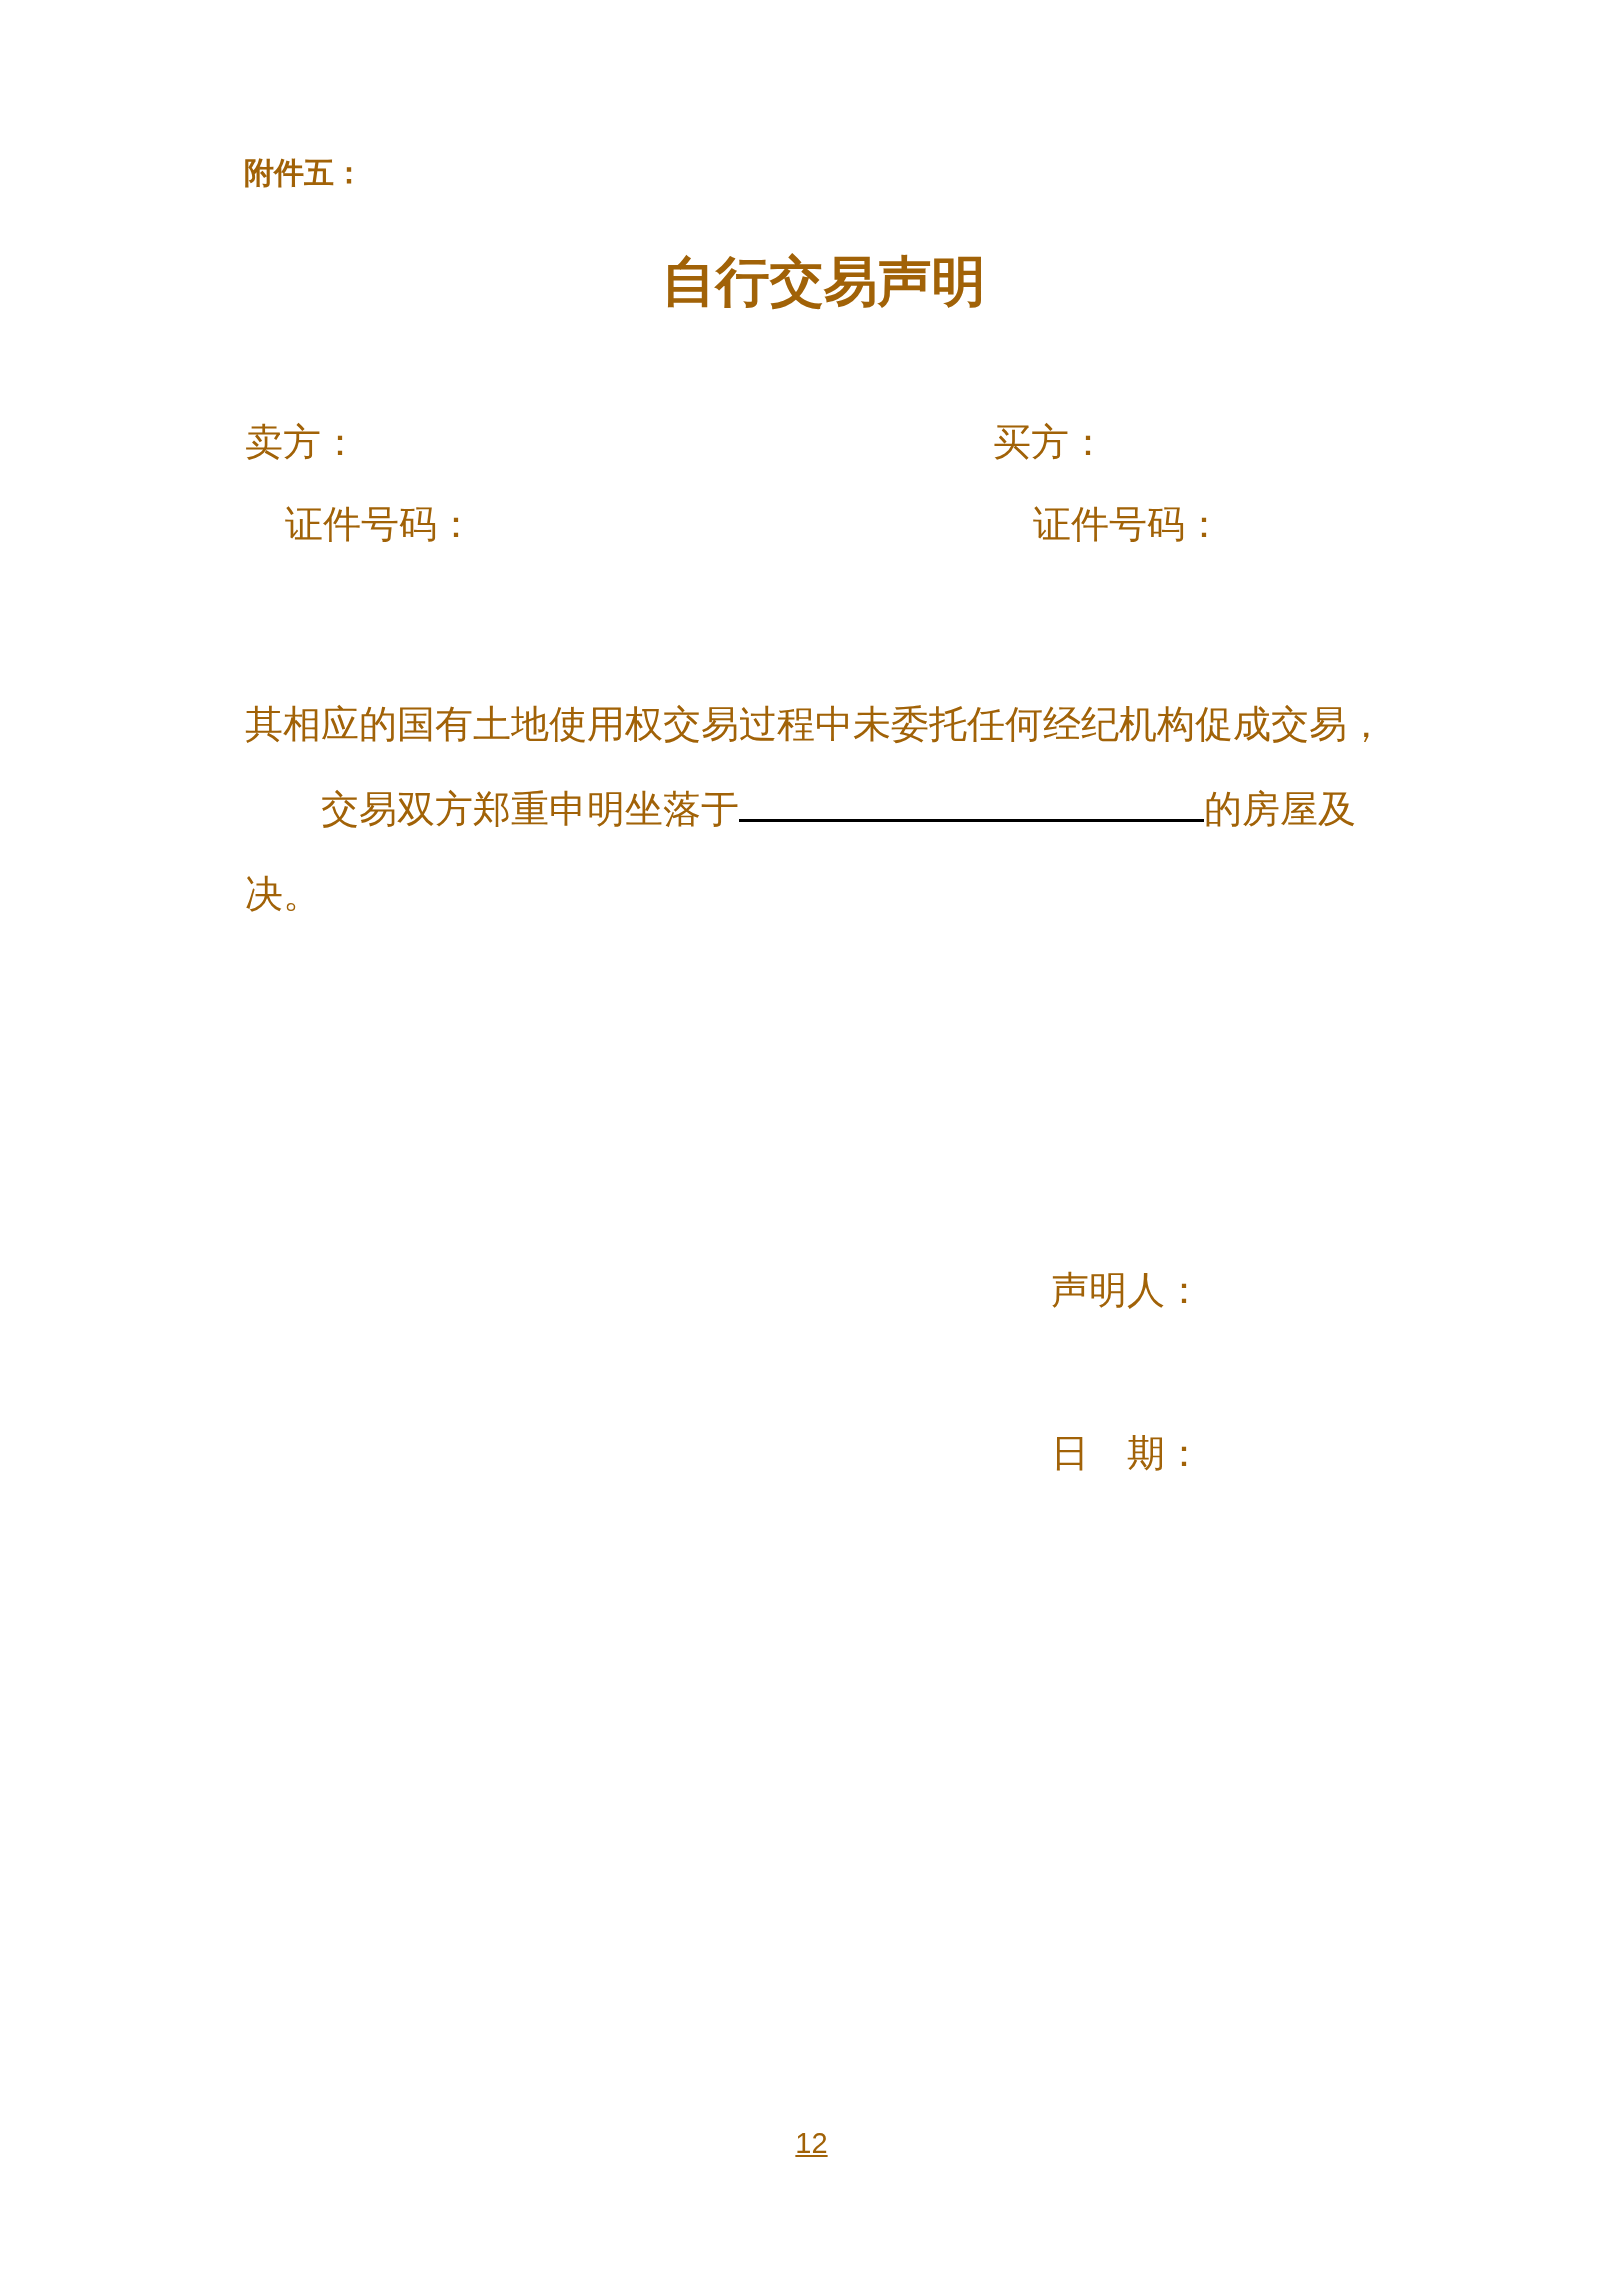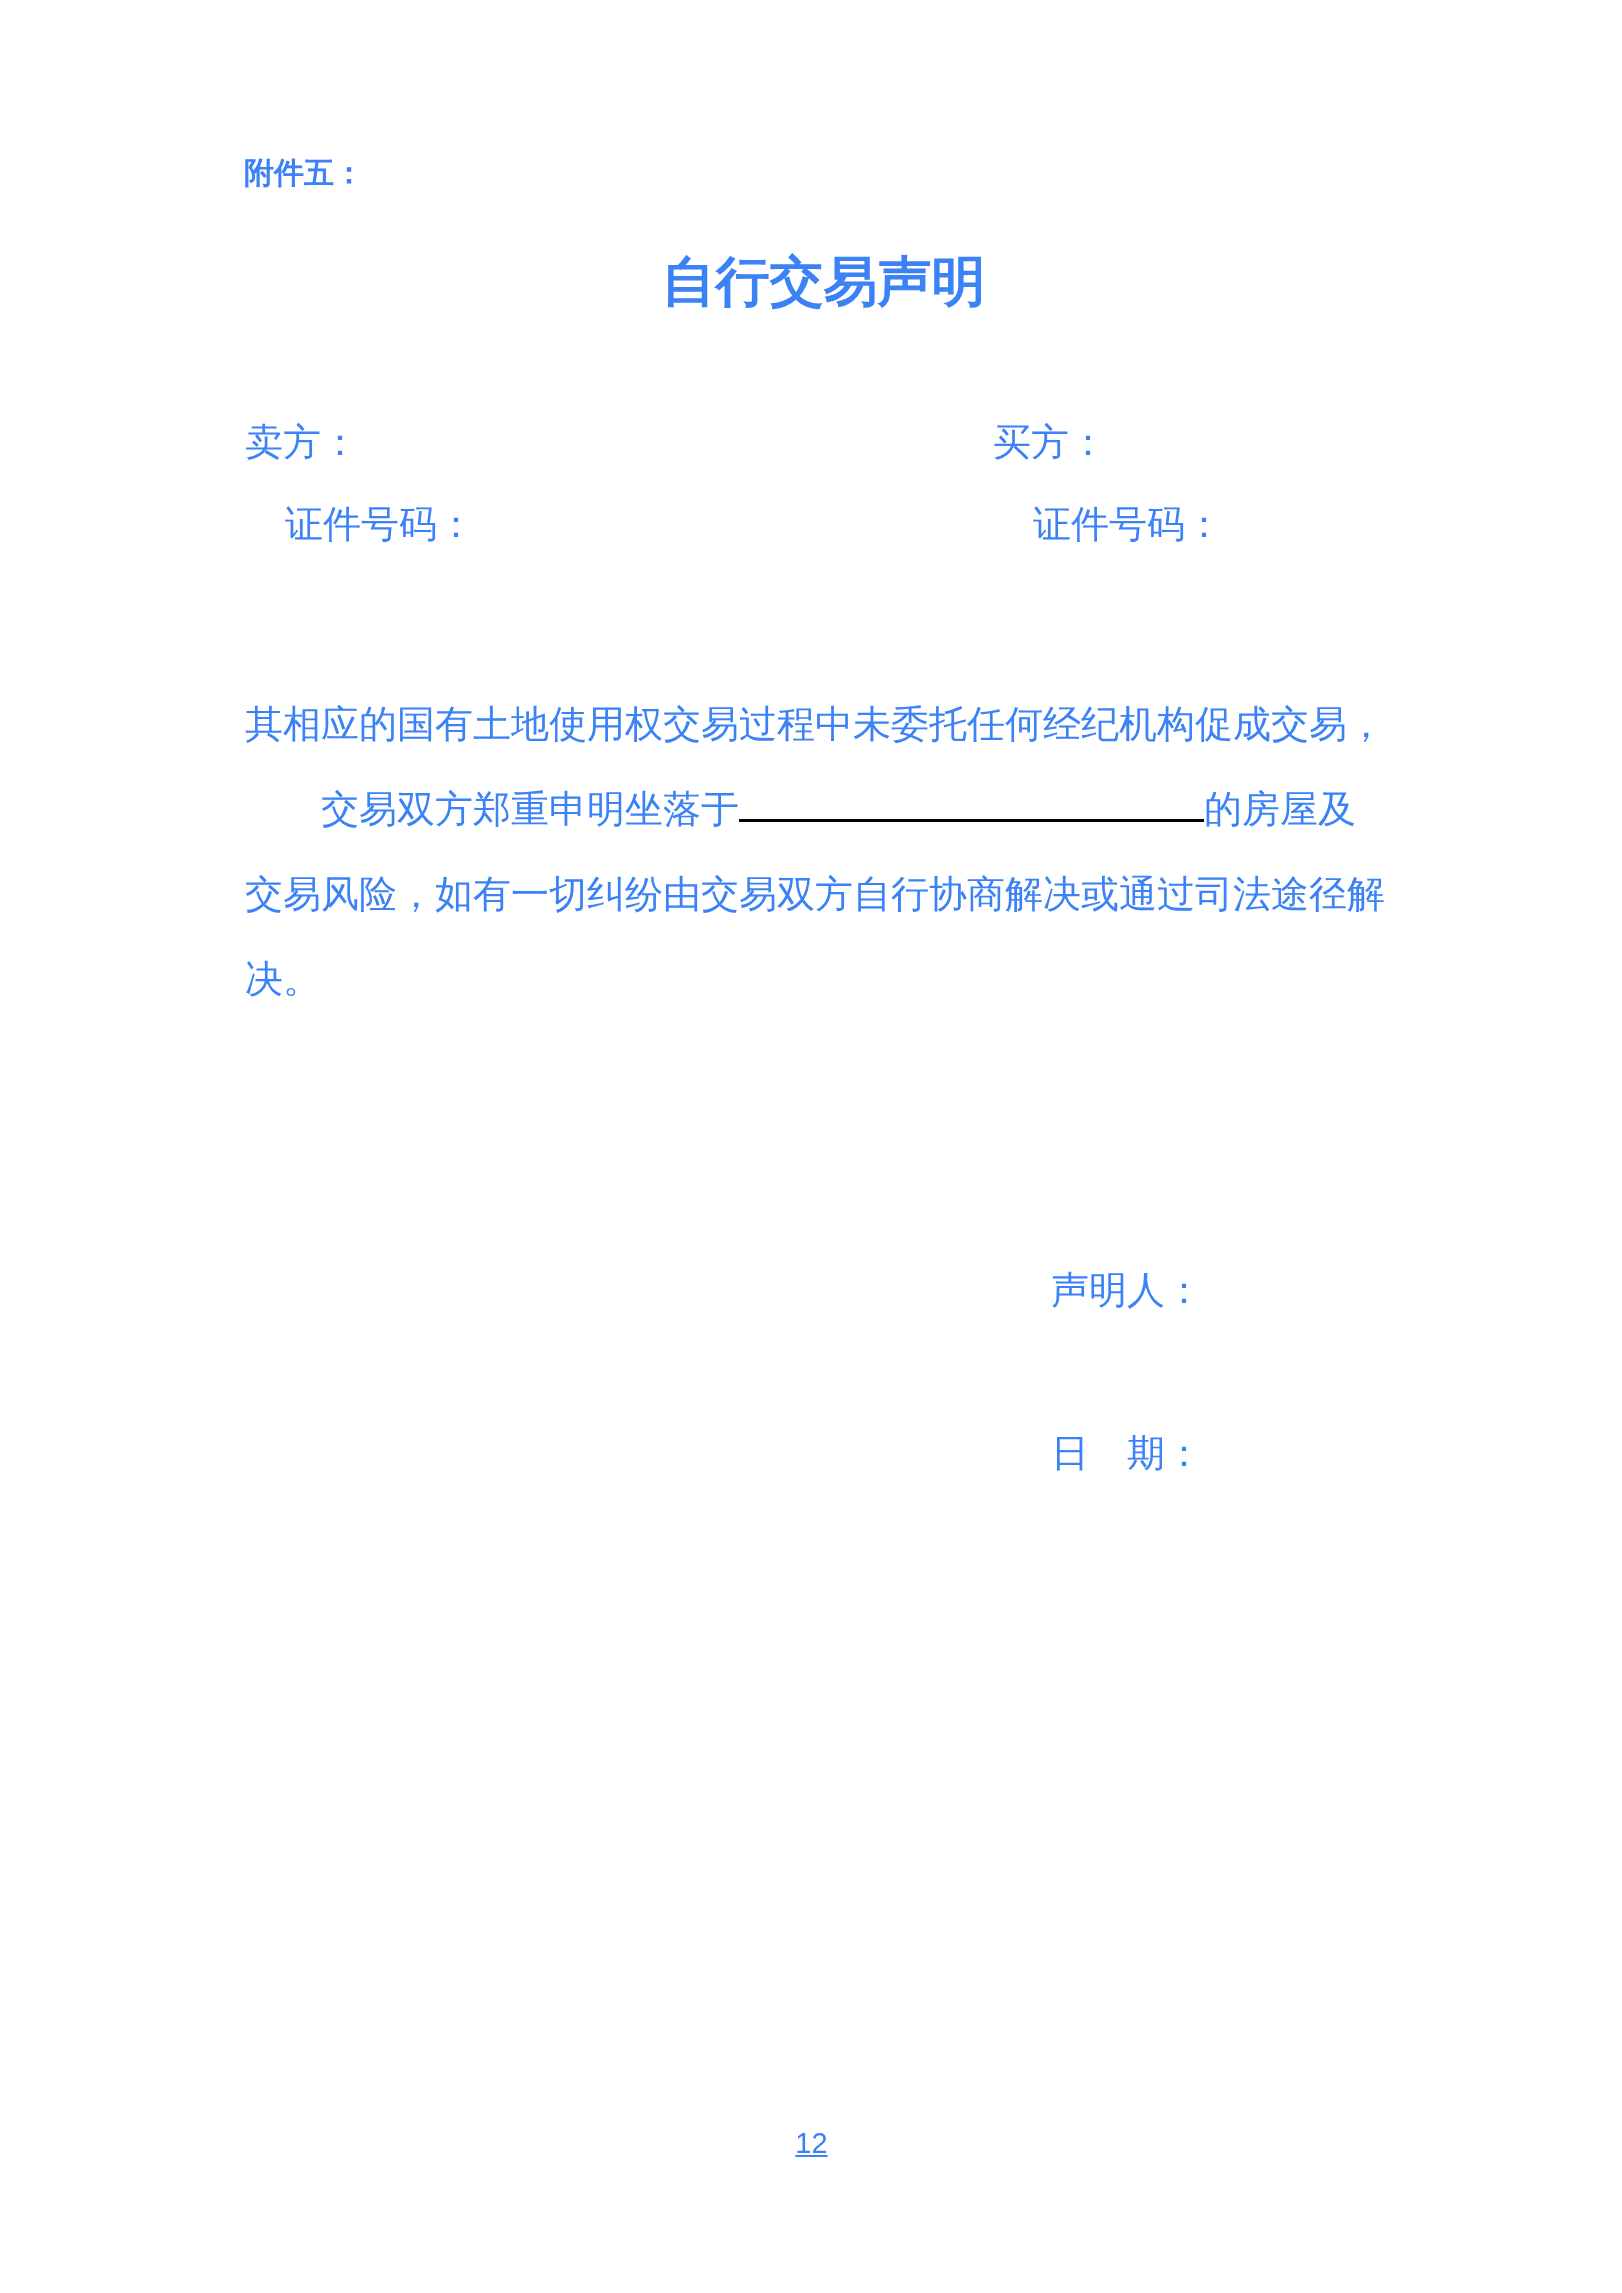--- a/index.html
+++ b/index.html
@@ -5,21 +5,21 @@
   html, body {
     margin: 0;
     padding: 0;
     background: #ffffff;
   }
   .page {
     position: relative;
     width: 1623px;
     height: 2294px;
     background: #ffffff;
-    color: #3b82f6;
+    color: #a16207;
     font-family: "DejaVu Serif", "Liberation Serif", serif;
     overflow: hidden;
   }
   .abs { position: absolute; }
 
   .attachment-label {
     left: 244px;
     top: 158px;
     font-size: 30px;
     font-weight: bold;
@@ -95,21 +95,20 @@
 
   <div class="abs party-label col-left row-id">证件号码：</div>
 
   <div class="abs party-label col-right row-id">证件号码：</div>
 
   <div class="abs declaration">
     <div class="para-line">其相应的国有土地使用权交易过程中未委托任何经纪机构促成交易，</div>
     <div class="para-line indent">
       <span>交易双方郑重申明坐落于</span><span class="blank-line"></span><span>的房屋及</span>
     </div>
-    <div class="para-line">交易风险，如有一切纠纷由交易双方自行协商解决或通过司法途径解</div>
     <div class="para-line">决。</div>
   </div>
 
   <div class="abs sig-label row-declarant">声明人：</div>
 
   <div class="abs sig-label row-date">日　期：</div>
 
   <div class="abs page-number">12</div>
 
 </div>

